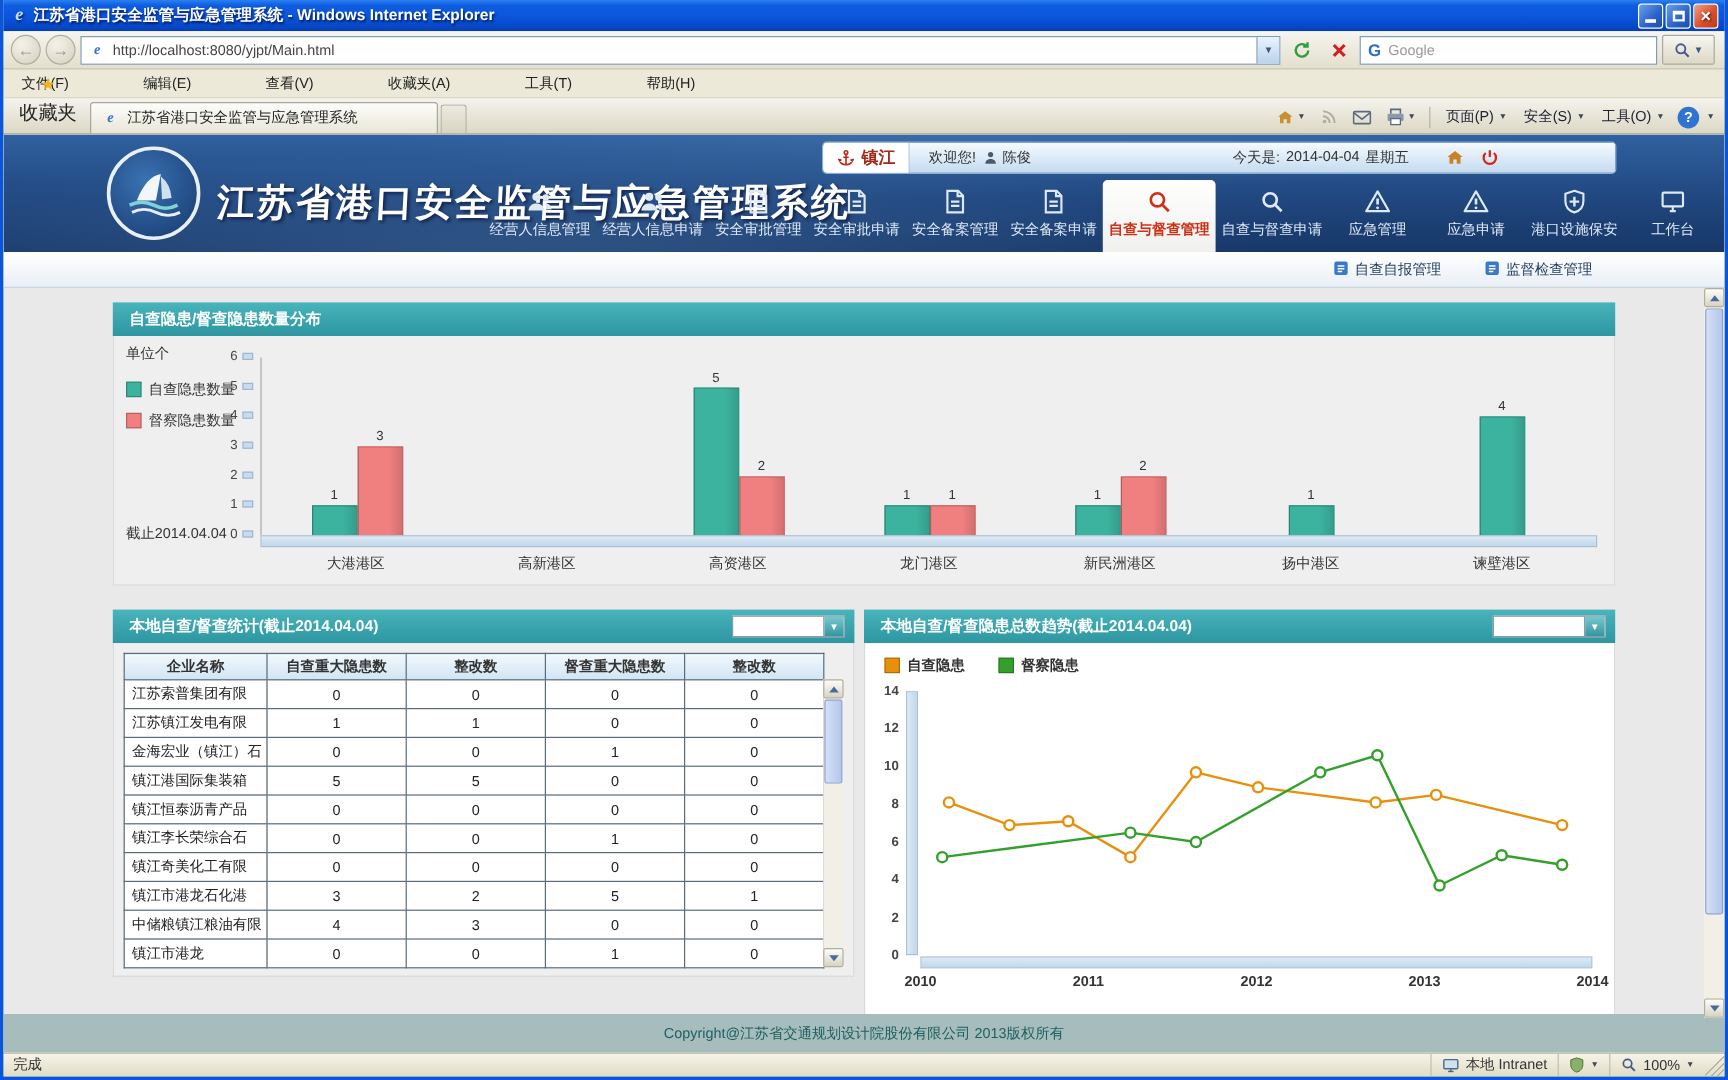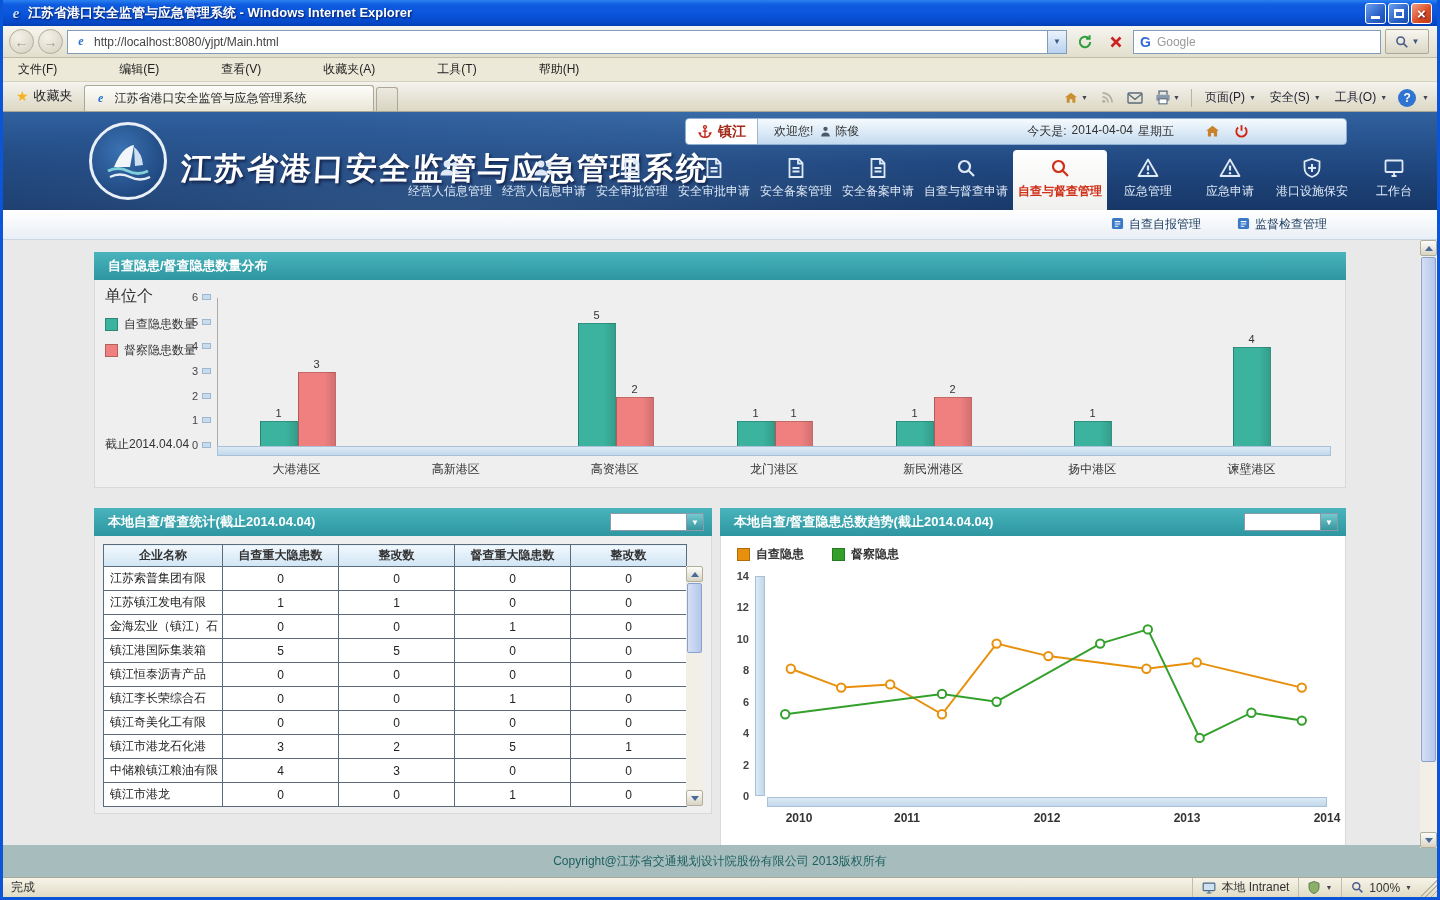--- a/index.html
+++ b/index.html
@@ -54,22 +54,22 @@
     color:#3a5a80; font-size:8px; }
 
   
   .menubar { height:24px; flex:0 0 24px; display:flex; align-items:center; padding-left:6px;
     background:#ece9d8; border-bottom:1px solid #d6d2c0; font-size:12px; color:#222;gap:44px; }
   .menu-item { padding:3px 9px; }
 
   
   .tabsbar { height:30px; flex:0 0 30px; display:flex; align-items:flex-end;
     background:linear-gradient(180deg,#f4f3ed,#dcd8c5); border-bottom:1px solid #aaa694; }
-  .fav-btn { display:flex; align-items:center; gap:5px; font-size:13px; color:#222;
-    padding:4px 9px; margin:0 2px 2px 4px; }
+  .fav-btn { display:flex; align-items:center; gap:5px; font-size:16px; color:#222;
+    padding:4px 9px; margin:0 2px 2px 4px;flex-direction:column; }
   .star-ico { color:#f6b21d; font-size:14px; }
   .star-ico::before { content:"★"; }
   .tab { width:290px; height:26px; margin-bottom:0;
     background:linear-gradient(180deg,#fdfdfa,#e9e6d7); border:1px solid #aca899; border-bottom:none;
     border-radius:3px 3px 0 0; display:flex; align-items:center; gap:6px; padding:0 8px;
     font-size:12px; color:#222; }
   .tab-label { white-space:nowrap; overflow:hidden; flex:1; }
   .tab-stub { width:22px; height:24px; margin-left:2px; background:linear-gradient(180deg,#eceadf,#d8d4c2);
     border:1px solid #aca899; border-bottom:none; border-radius:3px 3px 0 0; }
   .tab-tools { margin-left:auto; display:flex; align-items:center; gap:6px; padding:0 8px 3px 0;
@@ -135,21 +135,21 @@
     font-weight:bold; font-size:13px; display:flex; align-items:center;
     justify-content:space-between; padding:0 8px 0 14px; }
   .hdr-select { width:94px; height:18px; background:#fff; border:1px solid #8a9aa8;
     display:flex; align-items:center; }
   .hdr-select .val { flex:1; font-size:11px; color:#333; padding-left:4px; font-weight:normal; }
   .hdr-select .btn { width:17px; height:16px; border-left:1px solid #8a9aa8; color:#fff; font-size:8px;
     background:linear-gradient(180deg,#74c9cf,#37969f); display:flex; align-items:center; justify-content:center; }
 
   .bar-panel { margin-top:12px; }
   .bar-body { position:relative; height:208px; background:#efefef; border:1px solid #d9d9d9; border-top:none; }
-  .bc-unit { position:absolute; left:10px; top:6px; font-size:16px; color:#333; }
+  .bc-unit { position:absolute; left:10px; top:6px; font-size:12px; color:#333; }
   .bc-legend { position:absolute; left:10px; top:36px; display:flex; flex-direction:column; gap:9px; }
   .lg-item { display:flex; align-items:center; gap:6px; font-size:12px; color:#333; }
   .lg-sw { width:13px; height:13px; border:1px solid rgba(0,0,0,.25); }
   .bc-footnote { position:absolute; left:10px; top:156px; font-size:12px; color:#333; }
   .bc-yaxis { position:absolute; left:70px; top:18px; width:46px; height:148px; }
   .bc-ytick { position:absolute; right:0; display:flex; align-items:center; font-size:11px; color:#444; }
   .bc-ytick::after { content:""; display:inline-block; width:7px; height:4px; background:#c9dcec;
     border:1px solid #9cb8d2; margin-left:4px; }
   .bc-area { position:absolute; left:122px; right:14px; top:18px; height:148px; border-left:1px solid #aaa; }
   .bc-plot { display:flex; height:100%; }
@@ -434,37 +434,37 @@
           <div class="nav-item">
             <span class="nav-ico">
               <svg viewBox="0 0 24 24" fill="none" stroke="currentColor" stroke-width="1.8">
                 <path d="M5.5 3h9l4 4v14h-13z"></path>
                 <path d="M14 3v4.5h4.5"></path>
                 <path d="M8.5 12h7M8.5 15.5h7"></path>
               </svg>
             </span>
             <span class="nav-label">安全备案申请</span>
           </div>
-          <div class="nav-item">
+          <div class="nav-item active">
             <span class="nav-ico">
               <svg viewBox="0 0 24 24" fill="none" stroke="currentColor" stroke-width="2.2">
                 <circle cx="10.5" cy="10.5" r="5.5"></circle>
                 <path d="M14.8 14.8L20 20"></path>
               </svg>
             </span>
-            <span class="nav-label">自查与督查申请</span>
-          </div>
-          <div class="nav-item active">
+            <span class="nav-label">自查与督查管理</span>
+          </div>
+          <div class="nav-item">
             <span class="nav-ico">
               <svg viewBox="0 0 24 24" fill="none" stroke="currentColor" stroke-width="2.2">
                 <circle cx="10.5" cy="10.5" r="5.5"></circle>
                 <path d="M14.8 14.8L20 20"></path>
               </svg>
             </span>
-            <span class="nav-label">自查与督查管理</span>
+            <span class="nav-label">自查与督查申请</span>
           </div>
           <div class="nav-item">
             <span class="nav-ico">
               <svg viewBox="0 0 24 24" fill="none" stroke="currentColor" stroke-width="1.8">
                 <path d="M12 3.5L21.5 20h-19z" stroke-linejoin="round"></path>
                 <path d="M12 9.5v5" stroke-width="2.2"></path>
                 <circle cx="12" cy="17.2" r="1.2" fill="currentColor" stroke="none"></circle>
               </svg>
             </span>
             <span class="nav-label">应急管理</span>
@@ -766,21 +766,21 @@
                   <circle cx="175.0" cy="117.9" r="4.2" fill="#fff" stroke="#33a02c" stroke-width="2"></circle>
                   <circle cx="229.6" cy="125.7" r="4.2" fill="#fff" stroke="#33a02c" stroke-width="2"></circle>
                   <circle cx="333.2" cy="67.6" r="4.2" fill="#fff" stroke="#33a02c" stroke-width="2"></circle>
                   <circle cx="380.8" cy="53.4" r="4.2" fill="#fff" stroke="#33a02c" stroke-width="2"></circle>
                   <circle cx="432.6" cy="161.9" r="4.2" fill="#fff" stroke="#33a02c" stroke-width="2"></circle>
                   <circle cx="484.4" cy="136.7" r="4.2" fill="#fff" stroke="#33a02c" stroke-width="2"></circle>
                   <circle cx="534.8" cy="144.6" r="4.2" fill="#fff" stroke="#33a02c" stroke-width="2"></circle>
                 </svg>
               <div class="lc-xband"></div>
               <div class="lc-xlabels">
-                  <span class="lc-xtick" style="left: 0px; margin-left: 32px;">2010</span>
+                  <span class="lc-xtick" style="left: 0px;">2010</span>
                   <span class="lc-xtick" style="left: 140px;">2011</span>
                   <span class="lc-xtick" style="left: 280px;">2012</span>
                   <span class="lc-xtick" style="left: 420px;">2013</span>
                   <span class="lc-xtick" style="left: 560px;">2014</span>
                 </div>
             </div>
           </div>
         </div>
 
       </div>

